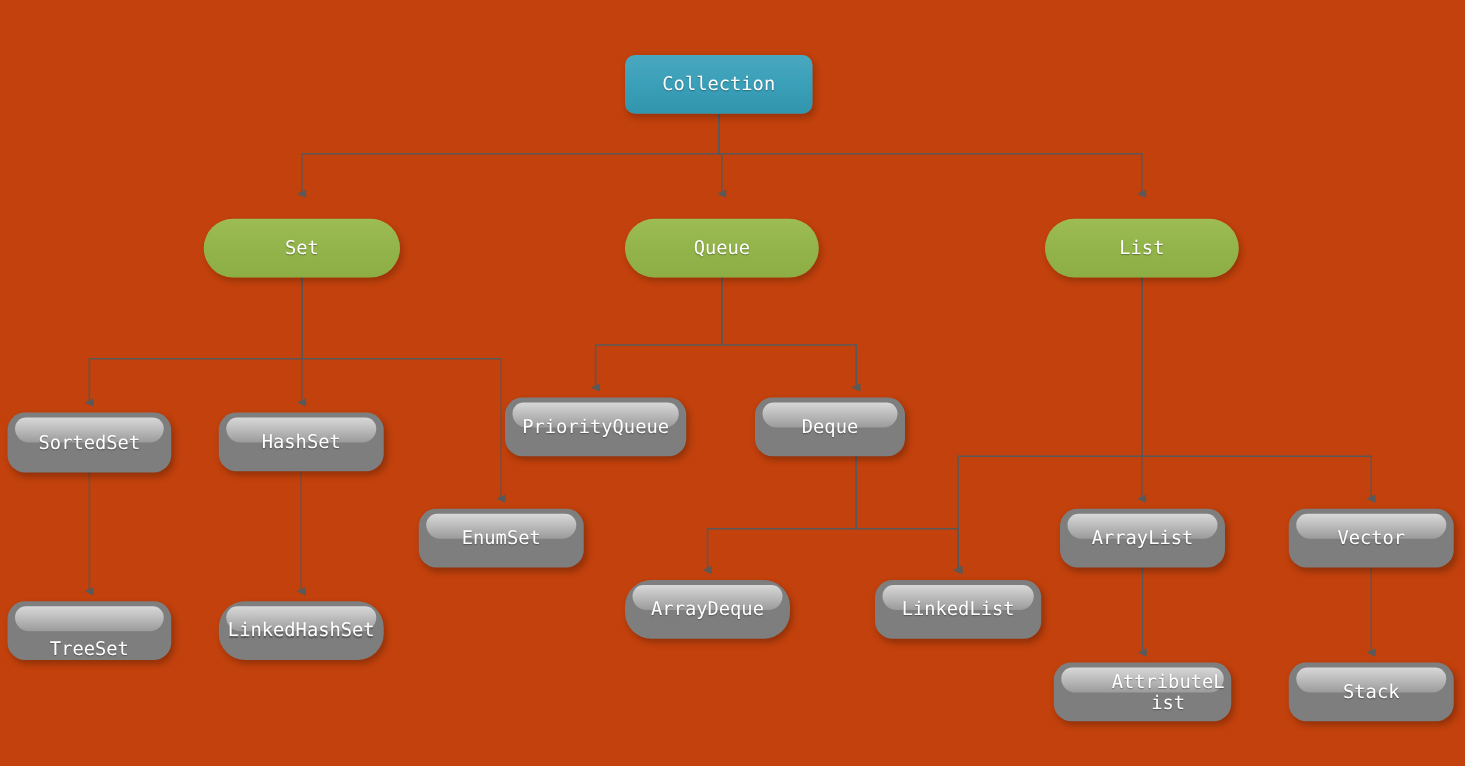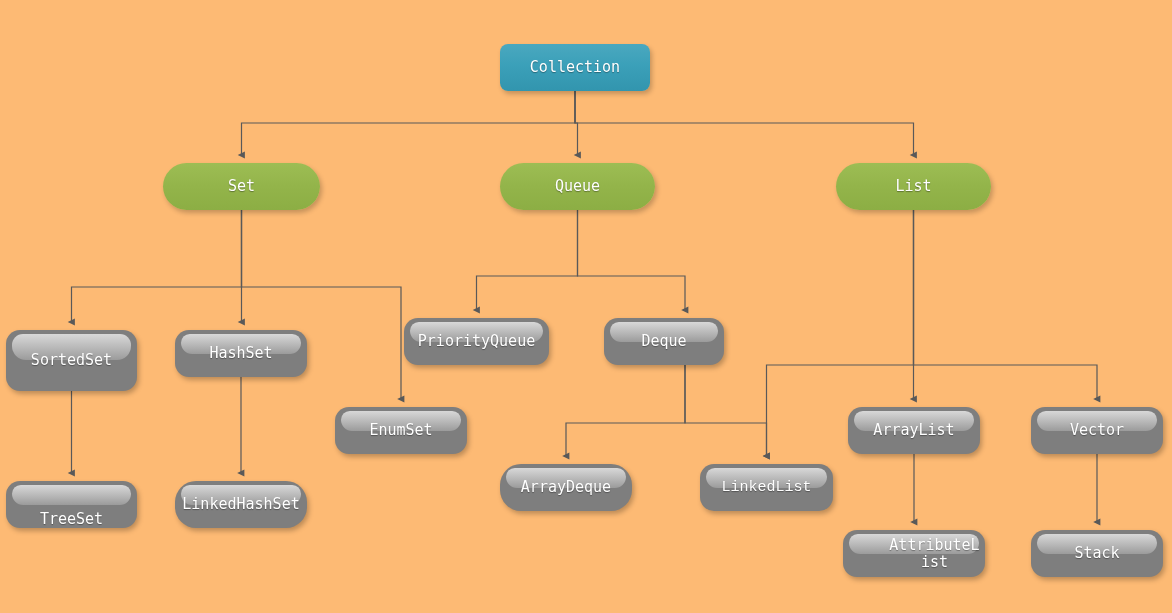--- a/index.html
+++ b/index.html
@@ -7,21 +7,21 @@
     padding: 0;
     background: #ffffff;
   }
   body {
     font-family: "DejaVu Sans Mono", "Liberation Mono", monospace;
   }
   #canvas {
     position: relative;
     width: 1172px;
     height: 613px;
-    background: #fdba74;
+    background: #c2410c;
     overflow: hidden;
   }
   #edge-layer {
     position: absolute;
     left: 0;
     top: 0;
     width: 1172px;
     height: 613px;
     pointer-events: none;
   }
@@ -52,20 +52,21 @@
   .node.root {
     border-radius: 8px;
     background: linear-gradient(to bottom, #4aa8bf 0%, #3ba0b9 45%, #3295ae 100%);
     box-shadow: 2px 3px 5px rgba(0,0,0,0.22);
   }
   
   .node.green {
     border-radius: 24px;
     background: linear-gradient(to bottom, #9dbd54 0%, #93b44a 50%, #8cae44 100%);
     box-shadow: 2px 3px 5px rgba(0,0,0,0.22);
+    margin-top: 12px;
   }
   
   .node.gray {
     border-radius: 14px;
     background: #7e7e7e;
     box-shadow: 2px 3px 5px rgba(0,0,0,0.25);
   }
   .node.gray::before {
     content: "";
     position: absolute;
@@ -120,21 +121,21 @@
       </div>
       <div class="node green" style="left: 163px; top: 163px; width: 157px; height: 47px;">
         <span class="label">Set</span>
       </div>
       <div class="node green" style="left: 500px; top: 163px; width: 155px; height: 47px;">
         <span class="label">Queue</span>
       </div>
       <div class="node green" style="left: 836px; top: 163px; width: 155px; height: 47px;">
         <span class="label">List</span>
       </div>
-      <div class="node gray" style="left: 6px; top: 330px; width: 131px; height: 61px; justify-content: center;">
+      <div class="node gray" style="left: 6px; top: 330px; width: 131px; height: 48px; justify-content: center;">
         <span class="label">SortedSet</span>
       </div>
       <div class="node gray" style="left: 175px; top: 330px; width: 132px; height: 47px;">
         <span class="label">HashSet</span>
       </div>
       <div class="node gray" style="left: 335px; top: 407px; width: 132px; height: 47px;">
         <span class="label">EnumSet</span>
       </div>
       <div class="node gray" style="left: 404px; top: 318px; width: 145px; height: 47px;">
         <span class="label">PriorityQueue</span>
@@ -144,21 +145,21 @@
       </div>
       <div class="node gray" style="left: 6px; top: 481px; width: 131px; height: 47px; align-items: flex-end;">
         <span class="label">TreeSet</span>
       </div>
       <div class="node gray" style="left: 175px; top: 481px; width: 132px; height: 47px; border-radius: 21px;">
         <span class="label">LinkedHashSet</span>
       </div>
       <div class="node gray" style="left: 500px; top: 464px; width: 132px; height: 47px; border-radius: 21px;">
         <span class="label">ArrayDeque</span>
       </div>
-      <div class="node gray" style="left: 700px; top: 464px; width: 133px; height: 47px; font-family: Liberation Mono, monospace;">
+      <div class="node gray" style="left: 700px; top: 464px; width: 133px; height: 47px;">
         <span class="label">LinkedList</span>
       </div>
       <div class="node gray" style="left: 848px; top: 407px; width: 132px; height: 47px;">
         <span class="label">ArrayList</span>
       </div>
       <div class="node gray" style="left: 1031px; top: 407px; width: 132px; height: 47px;">
         <span class="label">Vector</span>
       </div>
       <div class="node gray" style="left: 843px; top: 530px; width: 142px; height: 47px; padding-left: 41px;">
         <span class="label">AttributeList</span>

